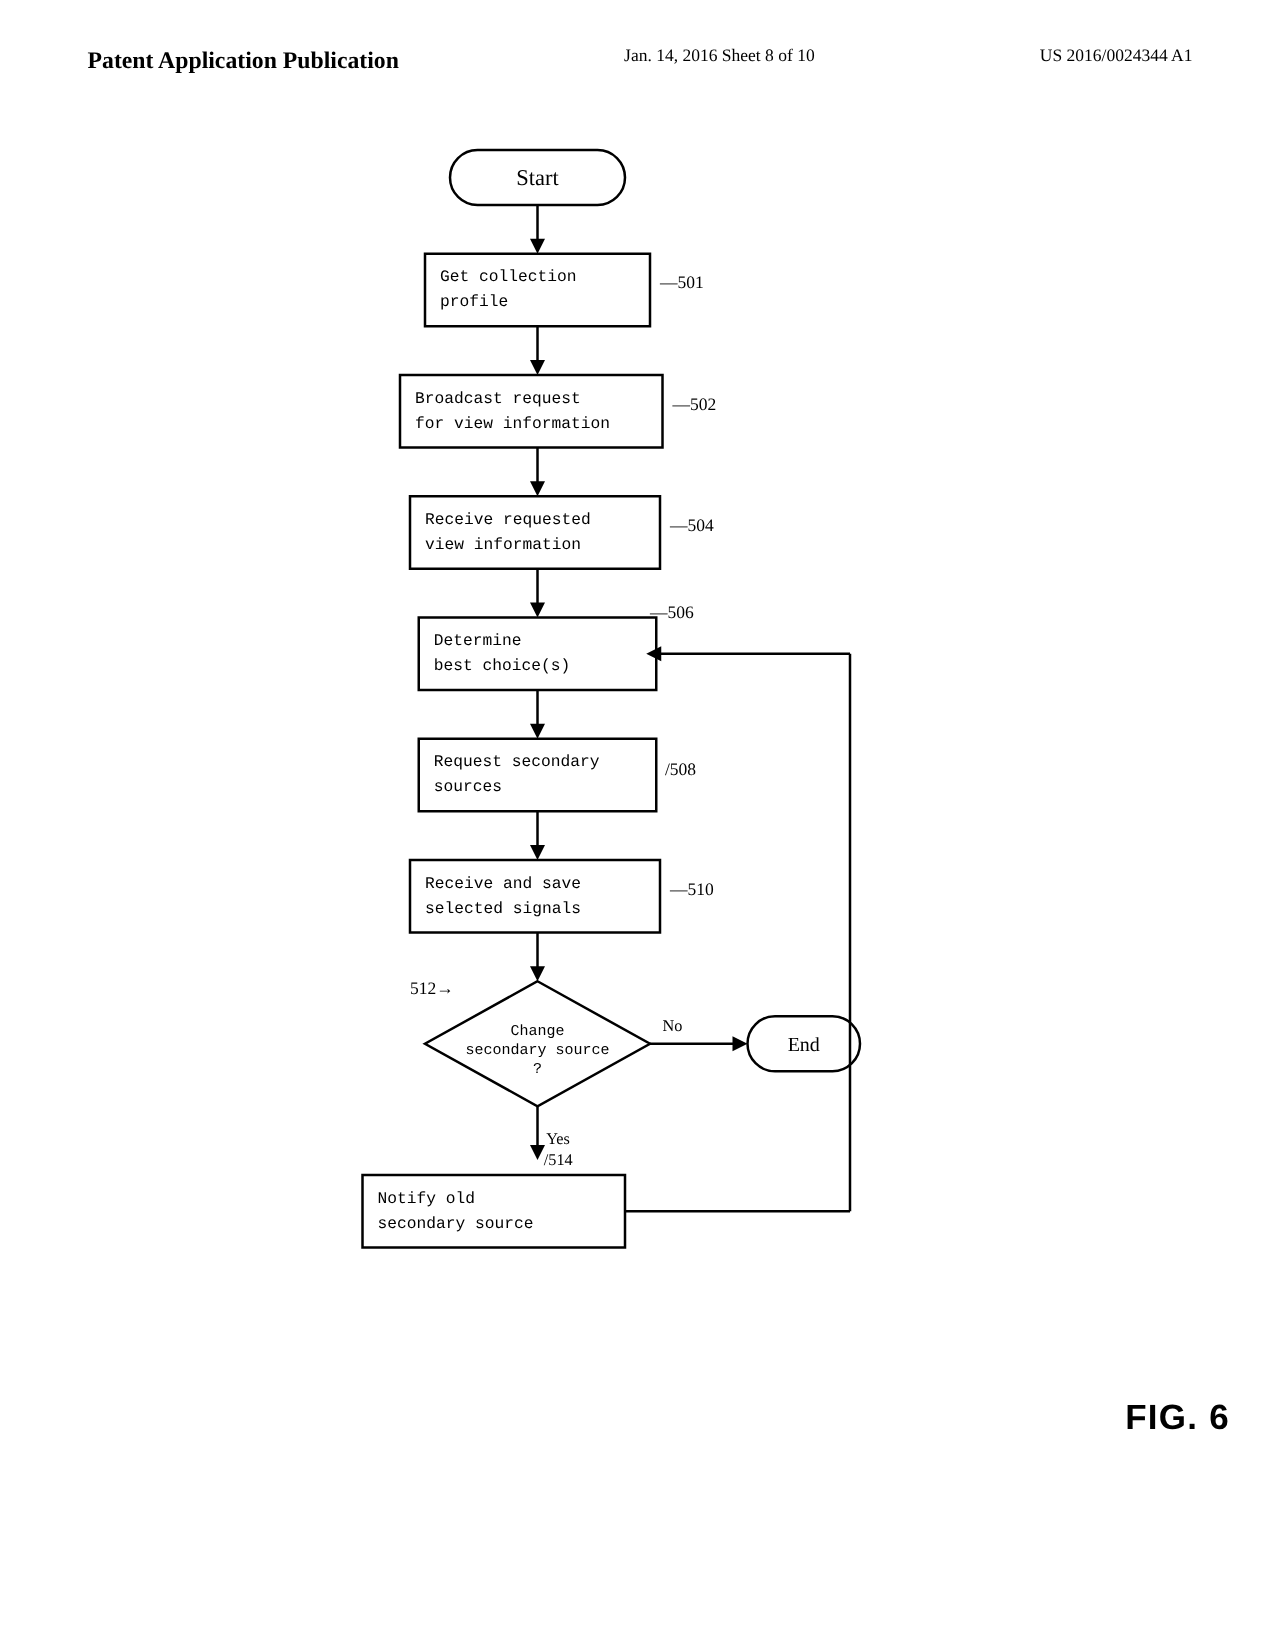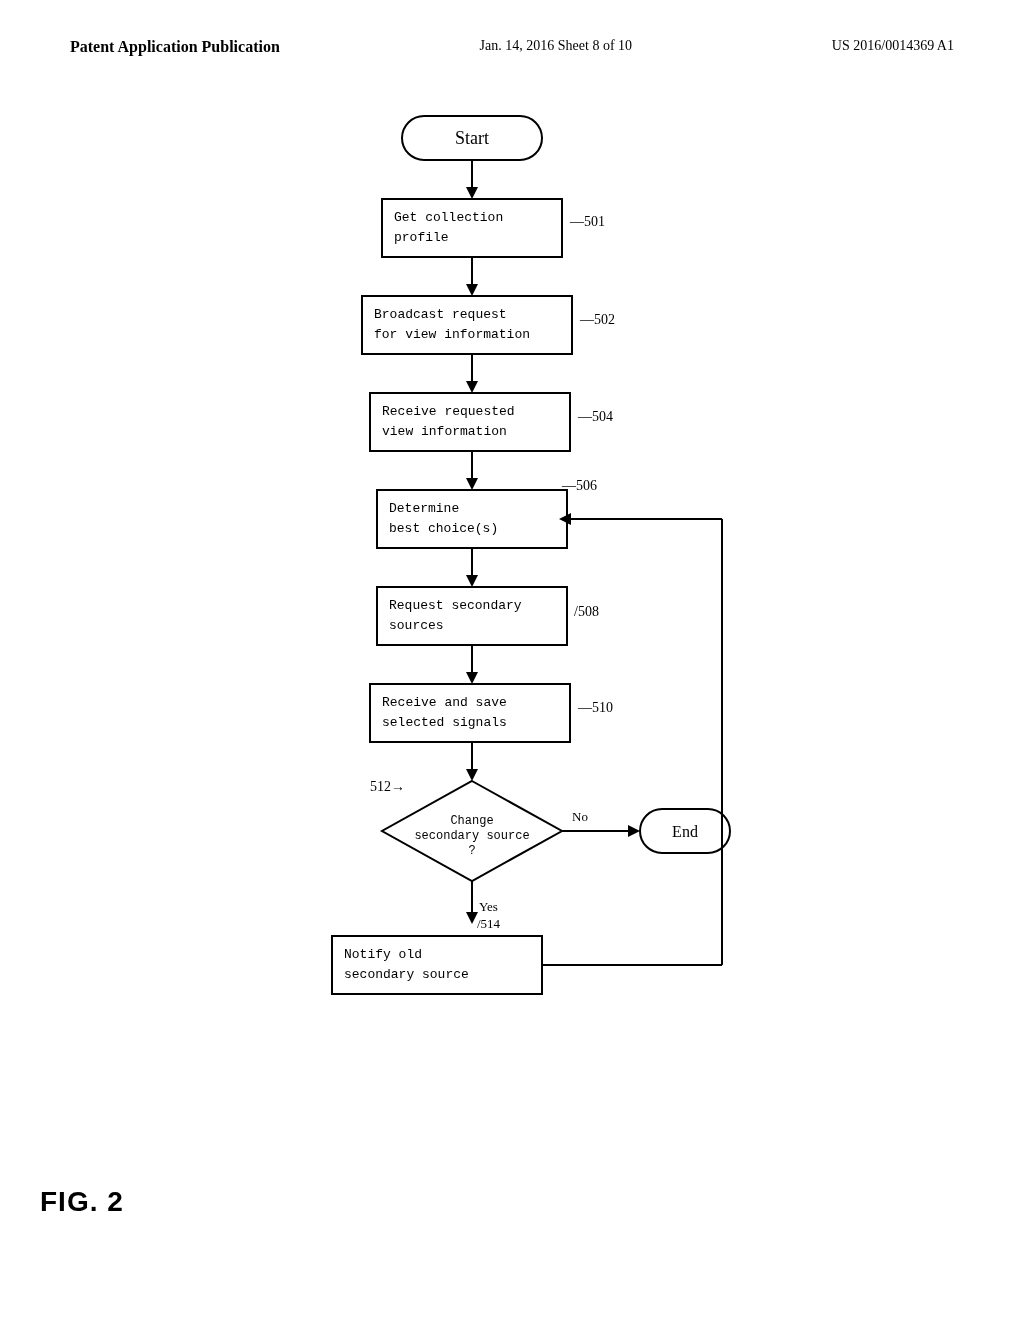--- a/index.html
+++ b/index.html
@@ -24,36 +24,36 @@
       justify-content: space-between;
       align-items: flex-start;
       padding: 18px 30px 10px 30px;
       font-size: 14px;
       font-family: 'Times New Roman', Times, serif;
       border-bottom: none;
     }
 
     .header-left {
       font-weight: bold;
-      font-size: 16px;
+      font-size: 19px;
     }
 
     .header-center {
       font-size: 14px;
       text-align: left;
     }
 
     .header-right {
       font-size: 14px;
     }
 
     .diagram-area {
       display: flex;
-      flex-direction: column;
-      align-items: flex-start;
+      flex-direction: row;
+      align-items: flex-end;
       margin-top: 30px;
       position: relative;
     }
 
     
     .flowchart-svg {
       display: block;
       margin: 0 auto;
     }
 
@@ -66,21 +66,21 @@
       letter-spacing: 1px;
     }
   </style>
 </head>
 <body>
 
 <div class="page">
   <div class="header">
     <div class="header-left">Patent Application Publication</div>
     <div class="header-center">Jan. 14, 2016  Sheet 8 of 10</div>
-    <div class="header-right">US 2016/0014369 A1</div>
+    <div class="header-right">US 2016/0024344 A1</div>
   </div>
 
   <div class="diagram-area">
 
     <svg class="flowchart-svg" width="580" height="1050" viewBox="0 0 580 1050">
 
       <rect x="180" y="20" width="140" height="44" rx="22" ry="22" fill="white" stroke="black" stroke-width="2"></rect>
       <text x="250" y="48" text-anchor="middle" font-family="Times New Roman, serif" font-size="18">Start</text>
 
       <line x1="250" y1="64" x2="250" y2="95" stroke="black" stroke-width="2"></line>
@@ -163,15 +163,15 @@
       <text x="122" y="862" font-family="Courier New, monospace" font-size="13">Notify old</text>
       <text x="122" y="882" font-family="Courier New, monospace" font-size="13">secondary source</text>
 
       <line x1="320" y1="869" x2="500" y2="869" stroke="black" stroke-width="2"></line>
       <line x1="500" y1="869" x2="500" y2="423" stroke="black" stroke-width="2"></line>
       <line x1="500" y1="423" x2="345" y2="423" stroke="black" stroke-width="2"></line>
       <polygon points="349,417 337,423 349,429" fill="black"></polygon>
 
     </svg>
 
-    <div class="fig-label">FIG. 2</div>
+    <div class="fig-label">FIG. 6</div>
   </div>
 </div>
 
 </body></html>

